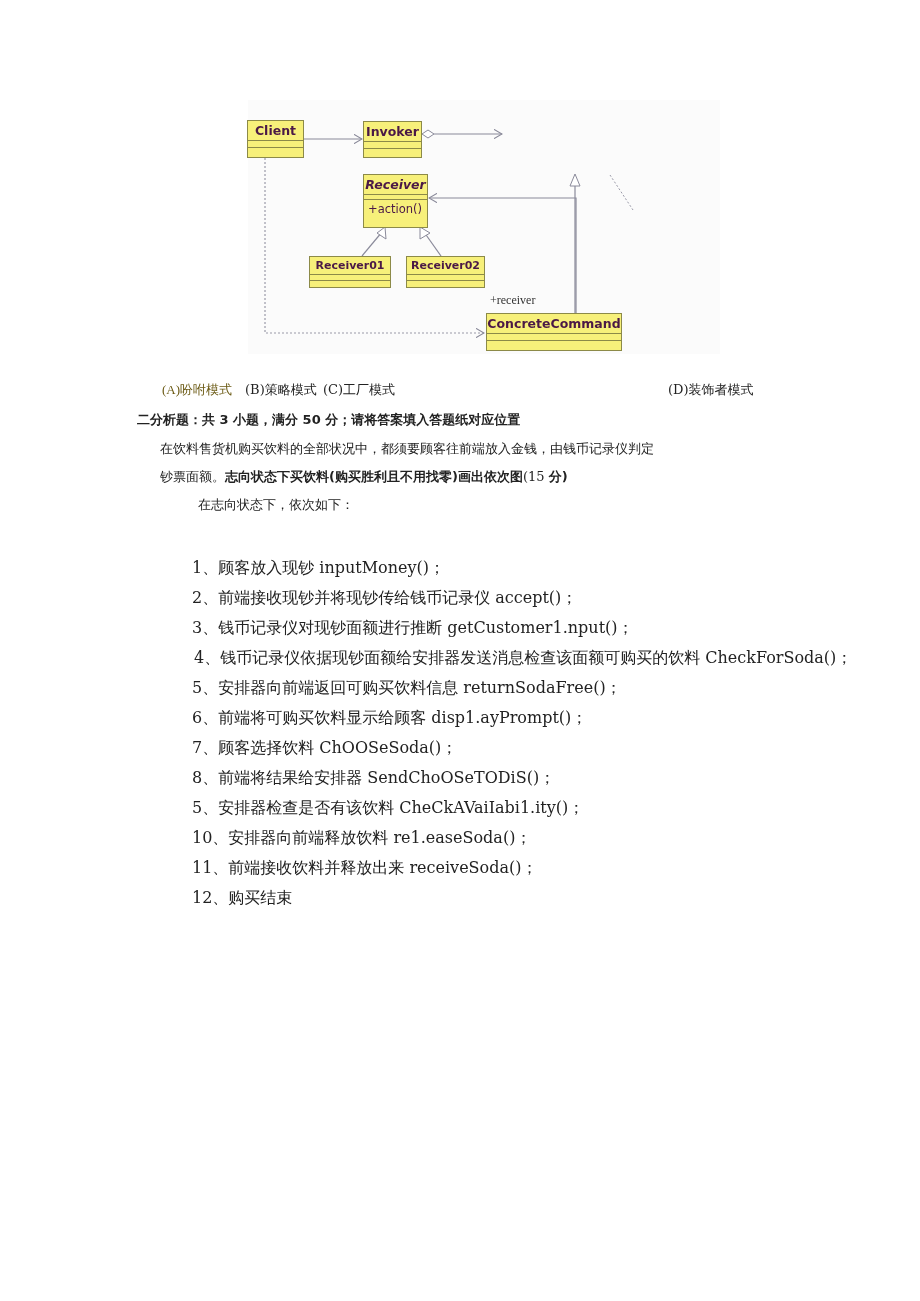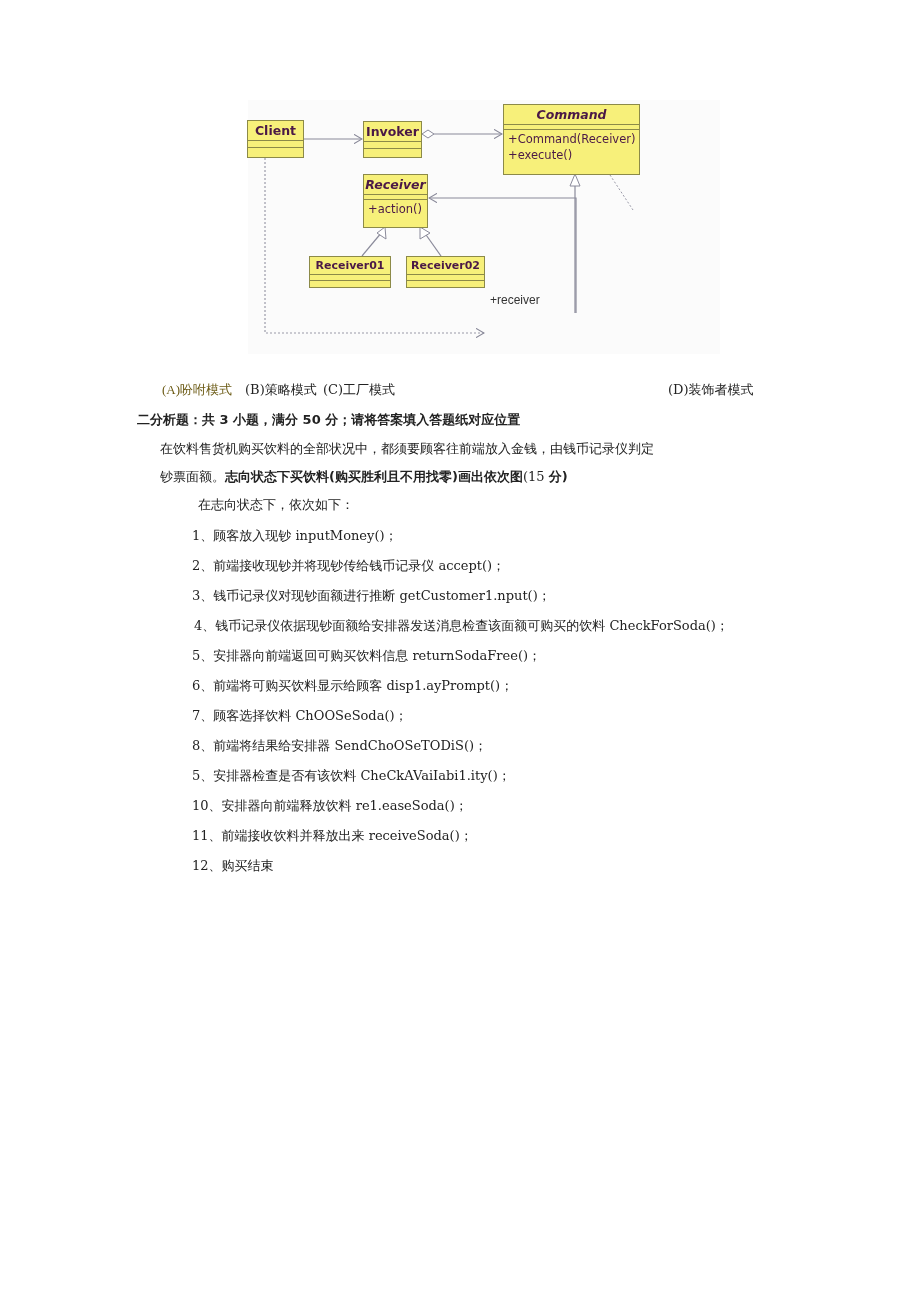--- a/index.html
+++ b/index.html
@@ -14,27 +14,27 @@
          box-sizing:border-box; }
   .uml .hd { font-weight:bold; text-align:center; font-size:12.5px; line-height:19px;
              border-bottom:1px solid #8c8a48; }
   .uml .hd.it { font-style:italic; }
   .uml .sep { height:6px; border-bottom:1px solid #8c8a48; }
   .uml .ops { font-size:11.5px; line-height:16px; padding:1px 4px; color:#4a1846; }
   .note { position:absolute; background:#f7f07a; border:1px solid #8c8a48;
           font-family:"DejaVu Sans","Liberation Sans",sans-serif; font-weight:bold;
           font-size:10.5px; line-height:16px; color:#6a1a6a; padding:2px 4px;
           box-sizing:border-box; }
-  .lbl { position:absolute; font-family:Liberation Sans, sans-serif;
+  .lbl { position:absolute; font-family:Liberation Serif, serif;
          font-size:12px; color:#333; }
   svg.lines { position:absolute; left:0; top:0; }
   .t { position:absolute; font-size:13px; white-space:nowrap; line-height:18px; }
   .opt-a { color:#6b5a14; }
   .b { font-weight:bold; font-family:"DejaVu Sans","Liberation Sans",sans-serif; }
-  .step { position:absolute; font-size:13px; white-space:nowrap; line-height:18px; }
+  .step { position:absolute; font-size:16px; white-space:nowrap; line-height:18px;margin-top:32px; }
 </style>
 </head>
 <body>
 
 <div class="diagram">
   <svg class="lines" width="472" height="254">
     <defs>
       <marker id="open" markerWidth="8" markerHeight="8" refX="7" refY="4" orient="auto">
         <path d="M0,0 L7,4 L0,8" fill="none" stroke="#8a8a9a" stroke-width="1"></path>
       </marker>
@@ -66,47 +66,43 @@
   <div class="uml" style="left:-1px;top:20px;width:57px;height:38px;">
     <div class="hd">Client</div>
     <div class="sep"></div>
   </div>
 
   <div class="uml" style="left:115px;top:21px;width:59px;height:37px;">
     <div class="hd">Invoker</div>
     <div class="sep"></div>
   </div>
 
-  <div class="uml" style="left:255px;top:4px;width:137px;height:71px;">
-    <div class="hd it">Command</div>
-    <div class="sep" style="height:4px"></div>
-    <div class="ops">
-      <div>+Command(Receiver)</div>
-      <div>+execute()</div>
-    </div>
-  </div>
 
   <div class="uml" style="left:115px;top:74px;width:65px;height:54px;">
     <div class="hd it">Receiver</div>
     <div class="sep" style="height:4px"></div>
     <div class="ops">
       <div>+action()</div>
     </div>
   </div>
 
   <div class="uml" style="left:61px;top:156px;width:82px;height:32px;">
     <div class="hd" style="font-size:11px;line-height:17px">Receiver01</div>
     <div class="sep" style="height:5px"></div>
   </div>
 
   <div class="uml" style="left:158px;top:156px;width:79px;height:32px;">
     <div class="hd" style="font-size:11px;line-height:17px">Receiver02</div>
     <div class="sep" style="height:5px"></div>
   </div>
 
+  <div class="uml" style="left:238px;top:213px;width:136px;height:38px;">
+    <div class="hd">ConcreteCommand</div>
+    <div class="sep"></div>
+  </div>
 
   <div class="lbl" style="left:242px;top:193px;">+receiver</div>
 
 </div>
 
 <div class="t opt-a" style="left:162px;top:381px;font-family:Liberation Serif, serif;">(A)吩咐模式</div>
 <div class="t" style="left:245px;top:381px;">(B)策略模式</div>
 <div class="t" style="left:323px;top:381px;">(C)工厂模式</div>
 <div class="t" style="left:668px;top:381px;">(D)装饰者模式</div>
 

